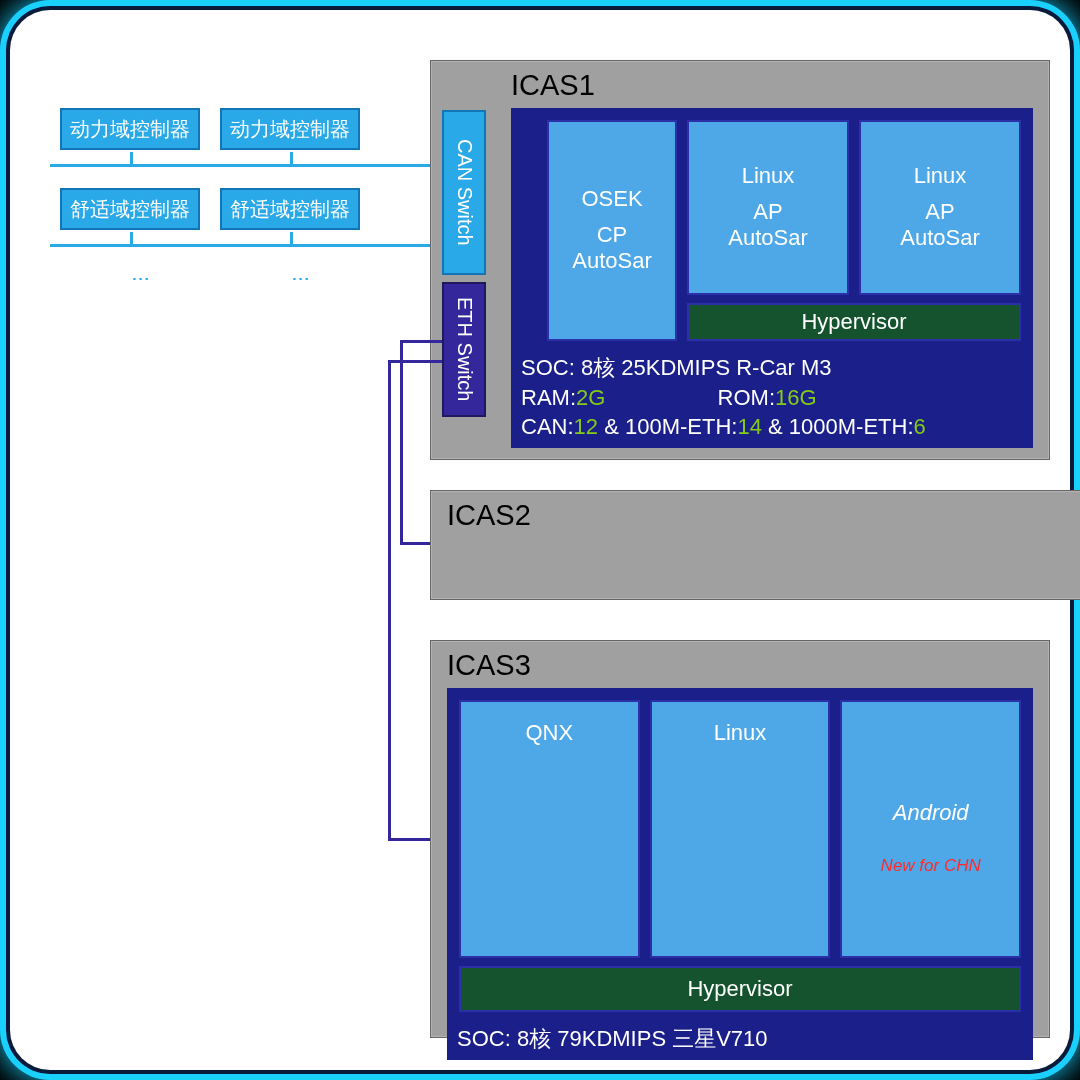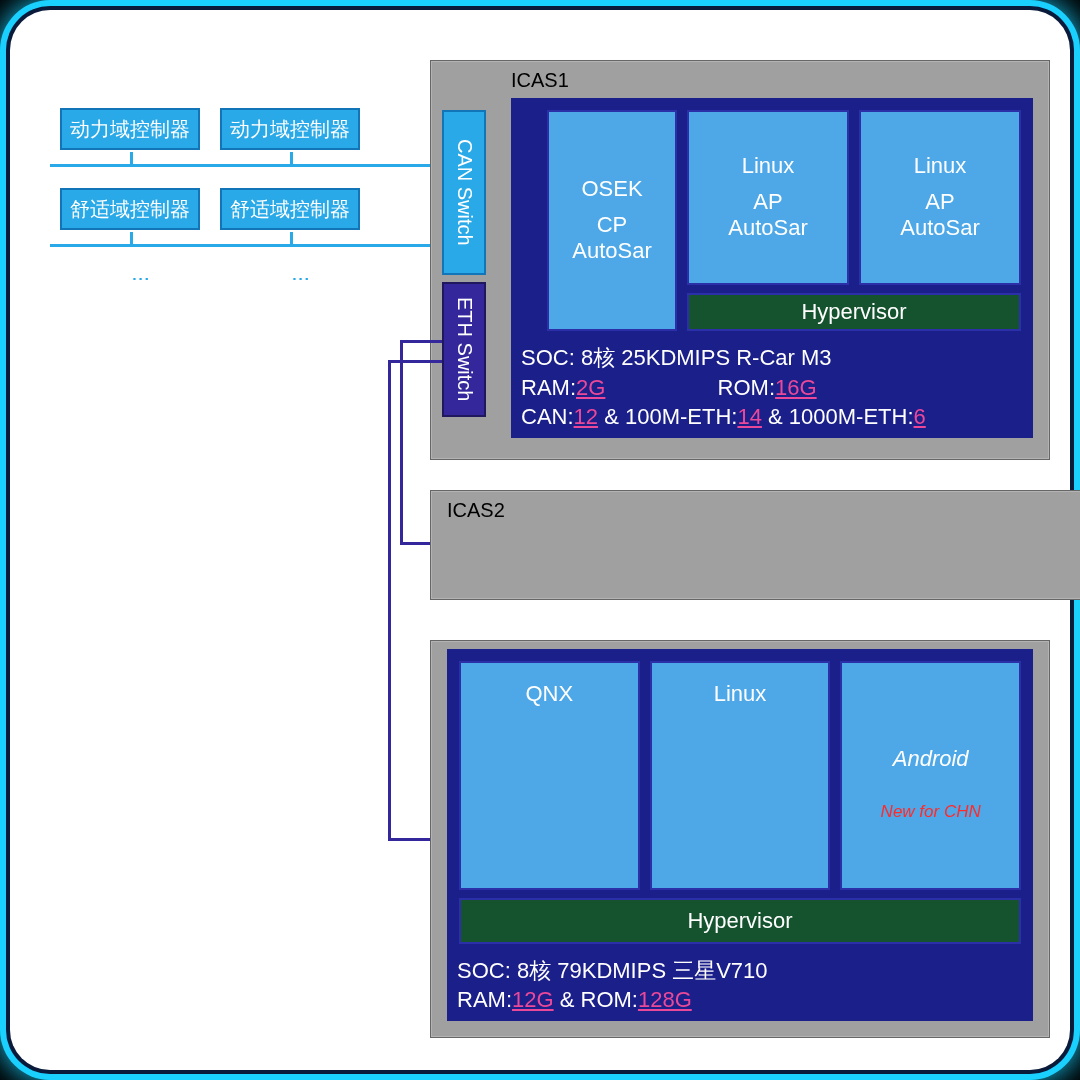--- a/index.html
+++ b/index.html
@@ -28,21 +28,21 @@
   }
   .module {
     position: absolute;
     background: #a0a0a0;
     border: 1px solid #666;
     padding: 8px 16px 14px 16px;
     box-shadow: inset 0 0 0 1px rgba(255,255,255,0.2);
   }
   .module-title {
     color: #000;
-    font-size: 20px;
+    font-size: 29px;
     font-weight: 400;
     margin-bottom: 6px;
   }
   .darkblock {
     background: #1b1f8a;
     position: relative;
   }
   .osbox {
     background: #4ea8e8;
     border: 2px solid #2b2fa8;
@@ -62,21 +62,21 @@
     text-align: center;
     font-size: 22px;
     padding: 4px 0;
   }
   .spec {
     color: #fff;
     font-size: 22px;
     line-height: 1.35;
     padding: 4px 10px 6px 10px;
   }
-  .spec .red { color: #ec4899; text-decoration: underline; }
+  .spec .red { color: #84cc16; }
   .ctrl {
     position: absolute;
     background: #29a9e8;
     border: 2px solid #1275b8;
     color: #fff;
     font-size: 20px;
     display: flex;
     align-items: center;
     justify-content: center;
     height: 42px;
@@ -192,39 +192,37 @@
     <div class="eth-v" style="left:370px; top:310px; height:204px;"></div>
     <div class="eth-h" style="left:370px; top:512px; width:30px;"></div>
     <div class="eth-v" style="left:358px; top:330px; height:480px;"></div>
     <div class="eth-h" style="left:358px; top:808px; width:42px;"></div>
 
     <div class="module" style="left:400px; top:460px; width:747px; height:110px;">
       <div class="module-title">ICAS2</div>
     </div>
 
     <div class="module" style="left:400px; top:610px; width:620px; height:398px;">
+      <div class="module-title">ICAS3</div>
       <div class="darkblock" style="height:372px; display:flex; flex-direction:column;">
         <div style="display:flex; gap:10px; padding:12px 12px 8px 12px; flex:1;">
           <div class="osbox" style="flex:1; justify-content:flex-start; padding-top:18px;">
             <span>QNX</span>
           </div>
           <div class="osbox" style="flex:1; justify-content:flex-start; padding-top:18px;">
             <span>Linux</span>
           </div>
           <div class="osbox" style="flex:1; justify-content:center; padding-top:18px;font-style:italic;">
             <span>Android</span>
             <span class="new-chn">New for CHN</span>
           </div>
         </div>
         <div style="padding:0 12px 8px 12px;">
           <div class="hv" style="padding:8px 0;">Hypervisor</div>
         </div>
         <div class="spec">
           <div>SOC: 8核 79KDMIPS 三星V710</div>
-          <div>
-            <span>RAM:</span><span class="red">12G</span><span> &amp; ROM:</span><span class="red">128G</span>
-          </div>
         </div>
       </div>
     </div>
 
   </div>
 </div>
 
 </body></html>

